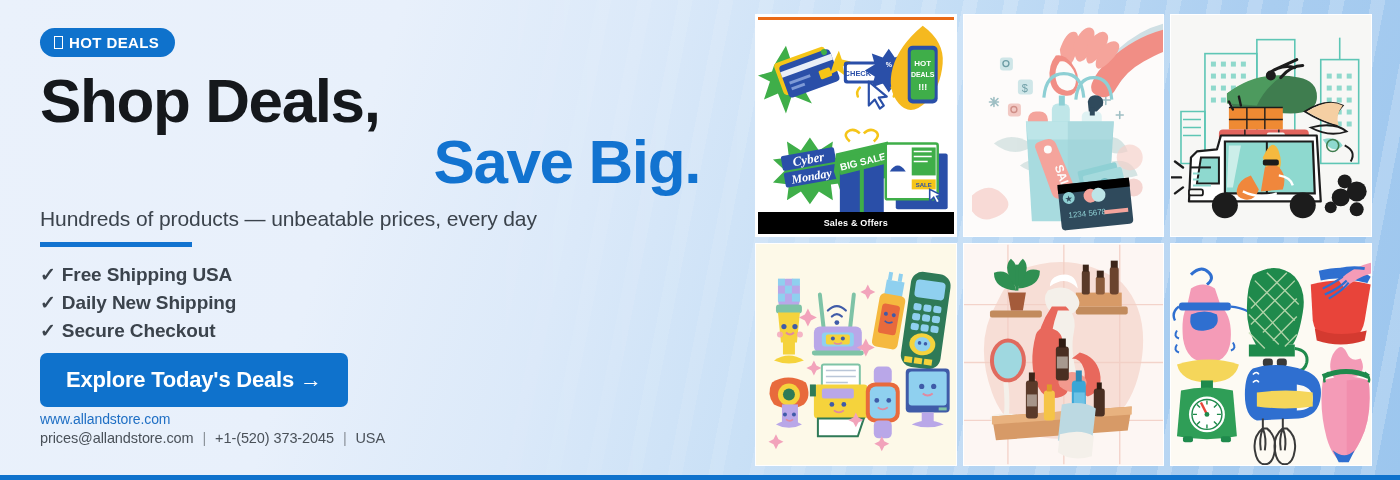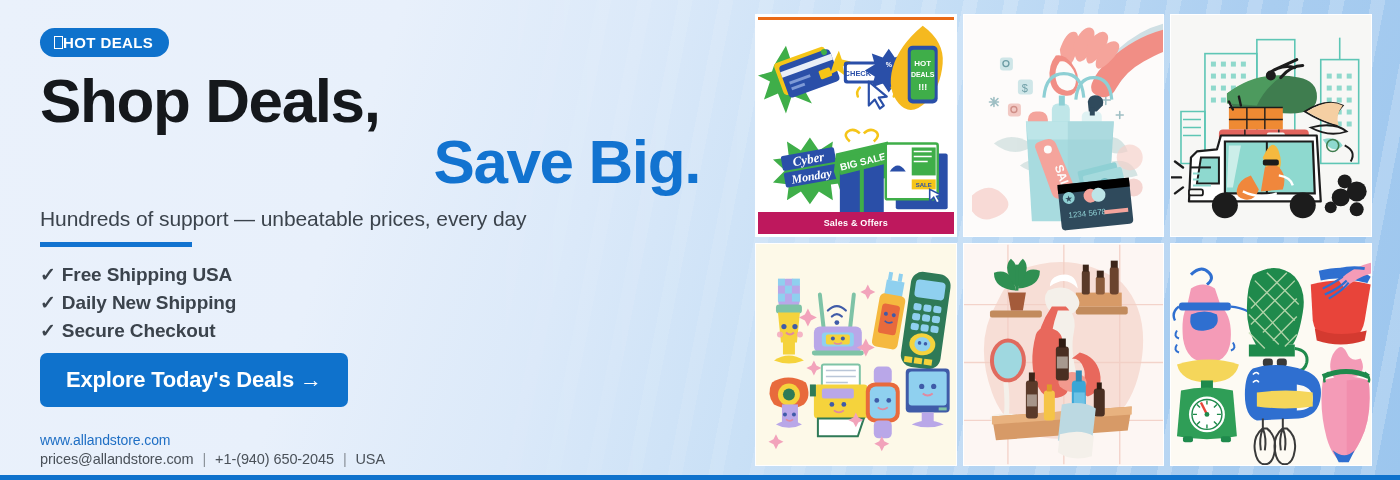--- a/index.html
+++ b/index.html
@@ -44,20 +44,21 @@
   .copy {
     position: absolute;
     left: 40px;
     top: 28px;
     width: 660px;
   }
 
   .badge {
     display: inline-flex;
     align-items: center;
+    gap: 6px;
     background: #0f72cc;
     color: #ffffff;
     border-radius: 20px;
     padding: 7px 16px 7px 14px;
     font-size: 15px;
     font-weight: bold;
     letter-spacing: 0.4px;
     line-height: 1;
   }
   .badge .glyph {
@@ -113,21 +114,21 @@
     border: none;
     border-radius: 7px;
     padding: 14px 26px;
     font-family: "Liberation Sans", sans-serif;
     font-size: 22px;
     font-weight: bold;
     letter-spacing: -0.2px;
     cursor: pointer;
   }
 
-  .contact { margin-top: 25px; }
+  .contact { margin-top: 4px; }
   .contact .site {
     display: block;
     font-size: 14px;
     color: #1f6fc4;
     text-decoration: none;
     letter-spacing: -0.1px;
   }
   .contact .line {
     display: block;
     margin-top: 3px;
@@ -155,21 +156,21 @@
     border: 1px solid #ffffff;
     overflow: hidden;
   }
   .tile .art { position: absolute; inset: 0; }
 
   
   .t1 { background: #ffffff; }
   .t1-top { position: absolute; left: 2px; right: 2px; top: 2px; height: 3px; background: #ea6a16; }
   .t1-foot {
     position: absolute; left: 2px; right: 2px; bottom: 2px; height: 22px;
-    background: #be185d; color: #ffffff;
+    background: #000000; color: #ffffff;
     display: flex; align-items: center; justify-content: center;
     font-size: 9px; font-weight: bold; letter-spacing: 0.2px;
   }
 
   
   .t2 { background: #fdfbfa; }
   
   .t3 { background: #f7f7f5; }
   
   .t4 { background: #fdf9e8; }
@@ -191,21 +192,21 @@
     <div class="badge">
       <span class="glyph"></span>
       <span>HOT DEALS</span>
     </div>
 
     <h1 class="headline">
       <span>Shop Deals,</span>
       <span class="line2">Save Big.</span>
     </h1>
 
-    <p class="subhead">Hundreds of support — unbeatable prices, every day</p>
+    <p class="subhead">Hundreds of products — unbeatable prices, every day</p>
 
     <div class="accent-rule"></div>
 
     <ul class="features">
       <li>
         <span class="tick">✓</span><span>Free Shipping USA</span>
       </li>
       <li>
         <span class="tick">✓</span><span>Daily New Shipping</span>
       </li>
@@ -214,21 +215,21 @@
       </li>
     </ul>
 
     <button class="cta">Explore Today's Deals →</button>
 
     <div class="contact">
       <a class="site" href="#">www.allandstore.com</a>
       <span class="line">
         <span>prices@allandstore.com</span>
         <span class="sep">|</span>
-        <span>+1-(940) 650-2045</span>
+        <span>+1-(520) 373-2045</span>
         <span class="sep">|</span>
         <span>USA</span>
       </span>
     </div>
   </div>
 
   <div class="grid">
 
     <div class="tile t1">
       <div class="t1-top"></div>

